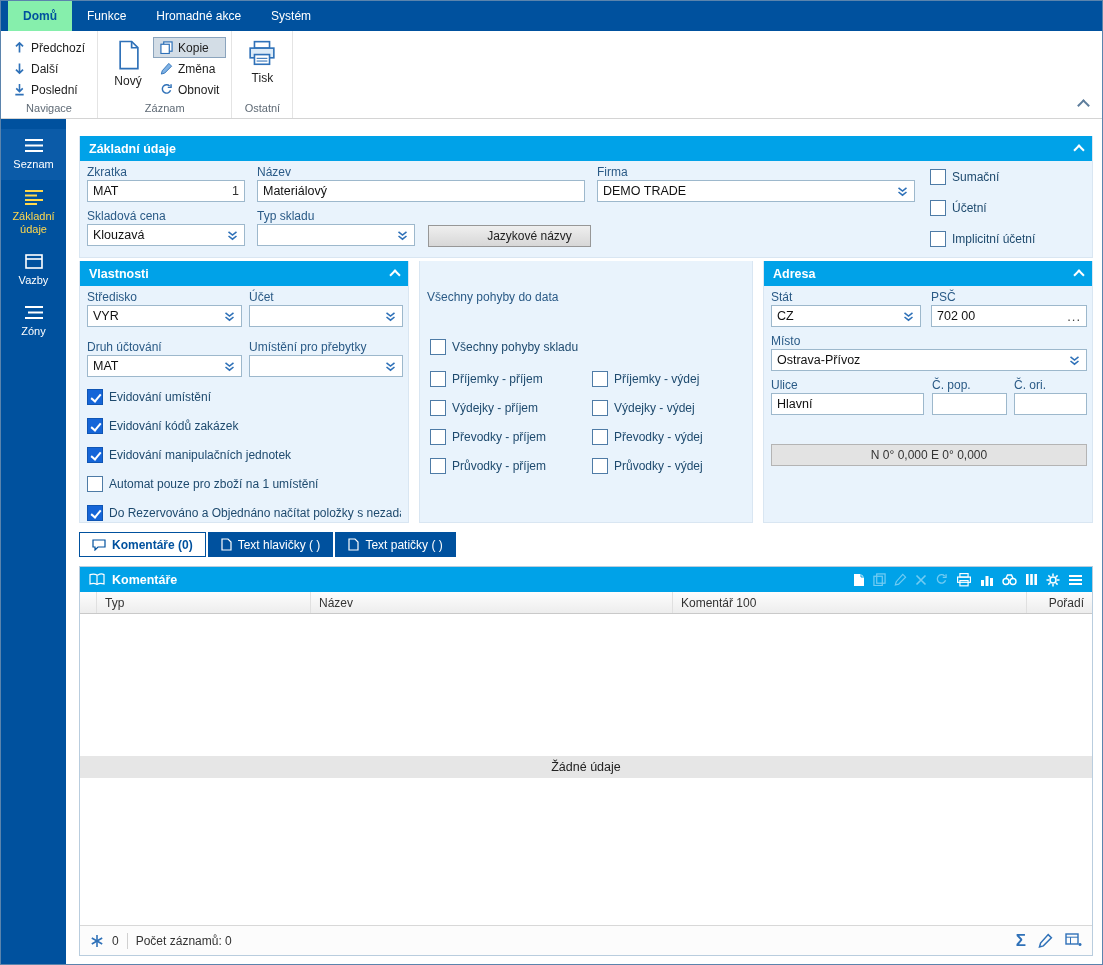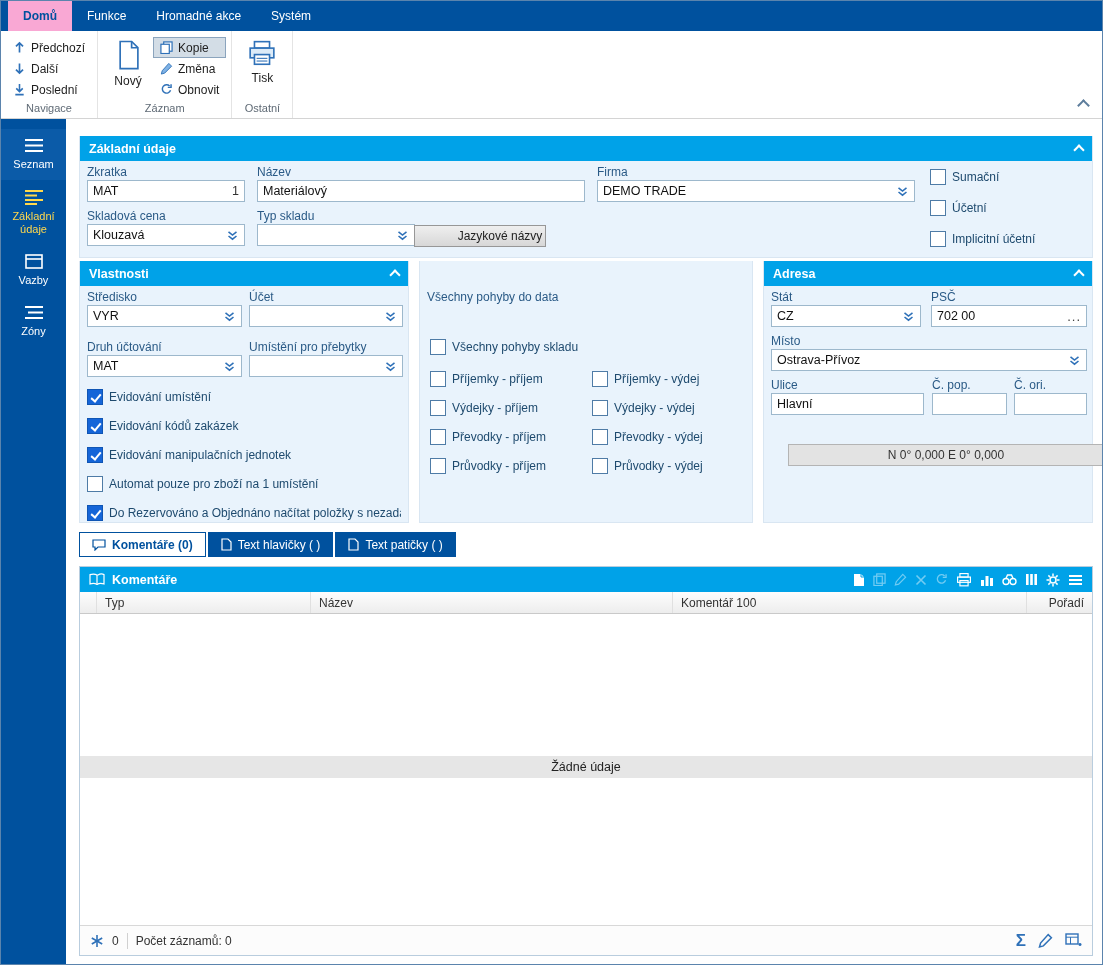--- a/index.html
+++ b/index.html
@@ -3,21 +3,21 @@
 <meta charset="utf-8">
 <style>
   * { box-sizing: border-box; margin: 0; padding: 0; }
   html,body { background:#cfd8e2; }
   body { font-family: "Liberation Sans", sans-serif; }
   .app { position:relative; width:1103px; height:965px; background:#fff; border:1px solid #5b84ad; overflow:hidden; }
 
   
   .topbar { position:absolute; top:0; left:0; width:100%; height:30px; background:#00519e; display:flex; align-items:stretch; padding-left:7px; }
   .top-tab { color:#fff; font-size:12px; padding:0 15px; display:flex; align-items:center; cursor:default; }
-  .top-tab.active { background:#f9a8d4; color:#00519e; font-weight:bold; }
+  .top-tab.active { background:#86efac; color:#00519e; font-weight:bold; }
 
   
   .ribbon { position:absolute; top:30px; left:0; width:100%; height:88px; background:#fff; border-bottom:1px solid #d4d4d4; display:flex; }
   .rgroup { display:flex; flex-direction:column; border-right:1px solid #e4e4e4; }
   .rgroup-content { flex:1; display:flex; padding:4px 5px 0 5px; }
   .rgroup-label { font-size:11px; color:#5f6a75; text-align:center; padding:2px 6px 4px; white-space:nowrap; }
   .rcol { display:flex; flex-direction:column; justify-content:flex-end; }
   .rsmall { display:flex; align-items:center; gap:5px; font-size:12px; color:#1e1e1e; padding:1px 6px; height:21px; white-space:nowrap; border:1px solid transparent; }
   .rsmall.selected { background:#d3dde6; border:1px solid #8ba4bd; }
   .rbig { display:flex; flex-direction:column; align-items:center; width:50px; padding:5px 2px 0; font-size:12px; color:#1e1e1e; gap:4px; }
@@ -249,21 +249,21 @@
       <div class="field" style="left:177px;top:48px;width:158px;">
         <div class="flabel">Typ skladu</div>
         <div class="input">
           <span class="val"></span>
           <svg width="13" height="13" viewBox="0 0 13 13">
               <path d="M2.5 2.8 L6.5 6 L10.5 2.8" fill="none" stroke="#2f71b8" stroke-width="1.6"></path>
               <path d="M2.5 7 L6.5 10.2 L10.5 7" fill="none" stroke="#2f71b8" stroke-width="1.6"></path>
             </svg>
         </div>
       </div>
-      <div class="btn-gray" style="left:334px;top:64px;width:132px;padding-left:40px;">Jazykové názvy</div>
+      <div class="btn-gray" style="left:348px;top:64px;width:163px;padding-left:40px;">Jazykové názvy</div>
 
       <label class="cb" style="left:850px;top:8px;">
         <span class="box"></span>
         <span class="cb-label">Sumační</span>
       </label>
       <label class="cb" style="left:850px;top:39px;">
         <span class="box"></span>
         <span class="cb-label">Účetní</span>
       </label>
       <label class="cb" style="left:850px;top:70px;">
@@ -433,21 +433,21 @@
         <div class="input">
           <span class="val"></span>
         </div>
       </div>
       <div class="field" style="left:250px;top:92px;width:73px;">
         <div class="flabel">Č. ori.</div>
         <div class="input">
           <span class="val"></span>
         </div>
       </div>
-      <div class="gpsbar" style="left:7px;top:158px;width:316px;margin-left:17px;">N 0° 0,000 E 0° 0,000</div>
+      <div class="gpsbar" style="left:7px;top:158px;width:316px;">N 0° 0,000 E 0° 0,000</div>
     </div>
   </div>
 
   <div class="dtabs">
     <div class="dtab active">
       <svg width="14" height="12" viewBox="0 0 14 12">
           <path d="M1 1 h12 v7 h-7 l-3 3 v-3 h-2 z" fill="#fff" stroke="#00519e" stroke-width="1.2"></path>
         </svg>
       <span>Komentáře (0)</span>
     </div>

